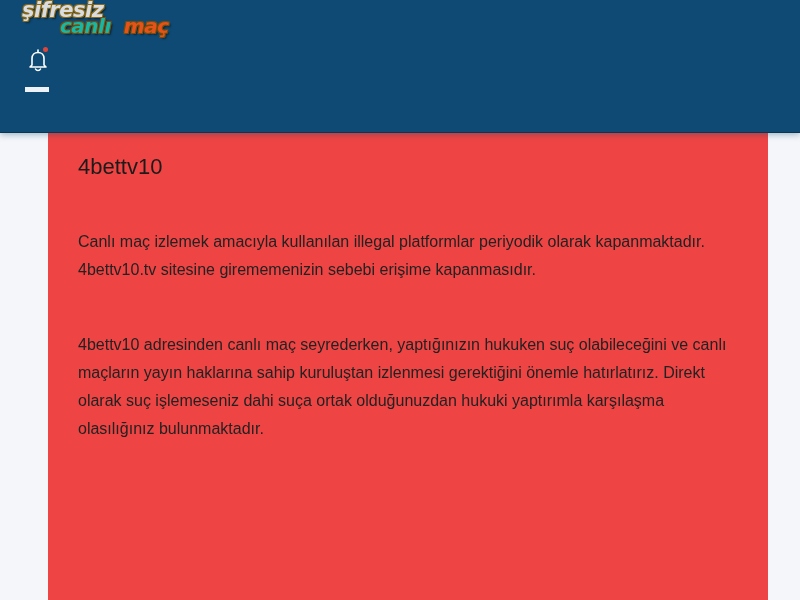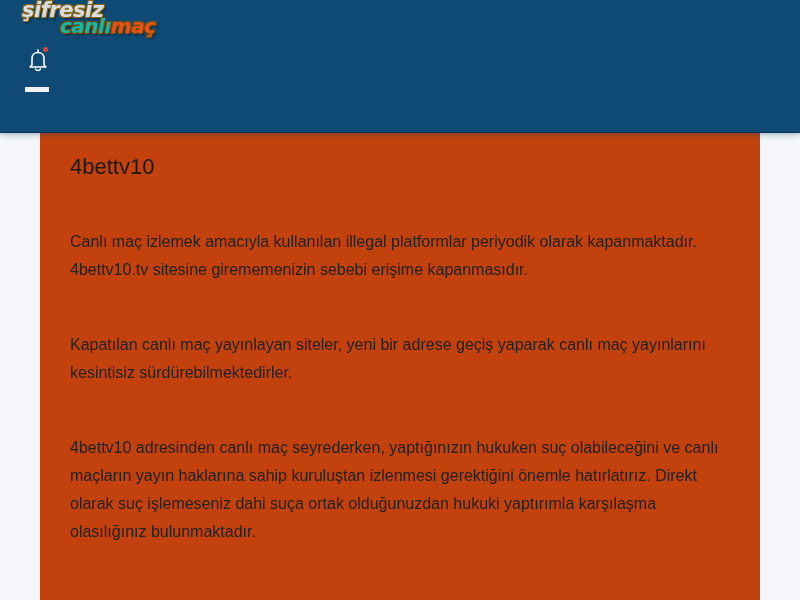--- a/index.html
+++ b/index.html
@@ -44,21 +44,21 @@
       left: 40px;
       top: 14px;
       font-family: "DejaVu Sans", sans-serif;
       font-weight: bold;
       font-style: italic;
       font-size: 20px;
       letter-spacing: -0.5px;
       text-shadow: 1px 1px 0 #7a4d0a, -1px -1px 0 #7a4d0a, 1px -1px 0 #7a4d0a, -1px 1px 0 #7a4d0a, 2px 2px 2px rgba(0,0,0,0.5);
     }
     .logo-bottom .canli { color: #14b8a6; }
-    .logo-bottom .mac { color: #e5531a; }
+    .logo-bottom .mac { color: #e5531a; margin-left: 13px; }
     .bell {
       position: absolute;
       left: 27px;
       top: 48px;
       width: 22px;
       height: 24px;
       cursor: pointer;
     }
     .bell-dot {
       position: absolute;
@@ -80,24 +80,24 @@
     }
     .side-left {
       position: absolute;
       top: 107px; left: 0;
       width: 40px; height: 493px;
       background: #f4f6fa;
     }
     .card {
       position: absolute;
       top: 107px;
-      left: 40px;
+      left: 48px;
       width: 720px;
       height: 493px;
-      background: #c2410c;
+      background: #ef4444;
       padding: 46px 30px 0 30px;
     }
     .title {
       font-family: "Liberation Sans", sans-serif;
       font-size: 22px;
       font-weight: normal;
       color: #1b1b1b;
       line-height: 28px;
       margin-bottom: 12px;
     }
@@ -130,15 +130,14 @@
   <div class="bell-dot"></div>
 
   <div class="menu-bar"></div>
 </header>
 
 <div class="side-left"></div>
 
 <main class="card">
   <h1 class="title">4bettv10</h1>
   <p class="para">Canlı maç izlemek amacıyla kullanılan illegal platformlar periyodik olarak kapanmaktadır. 4bettv10.tv sitesine girememenizin sebebi erişime kapanmasıdır.</p>
-  <p class="para">Kapatılan canlı maç yayınlayan siteler, yeni bir adrese geçiş yaparak canlı maç yayınlarını kesintisiz sürdürebilmektedirler.</p>
   <p class="para">4bettv10 adresinden canlı maç seyrederken, yaptığınızın hukuken suç olabileceğini ve canlı maçların yayın haklarına sahip kuruluştan izlenmesi gerektiğini önemle hatırlatırız. Direkt olarak suç işlemeseniz dahi suça ortak olduğunuzdan hukuki yaptırımla karşılaşma olasılığınız bulunmaktadır.</p>
 </main>
 
 </body></html>

